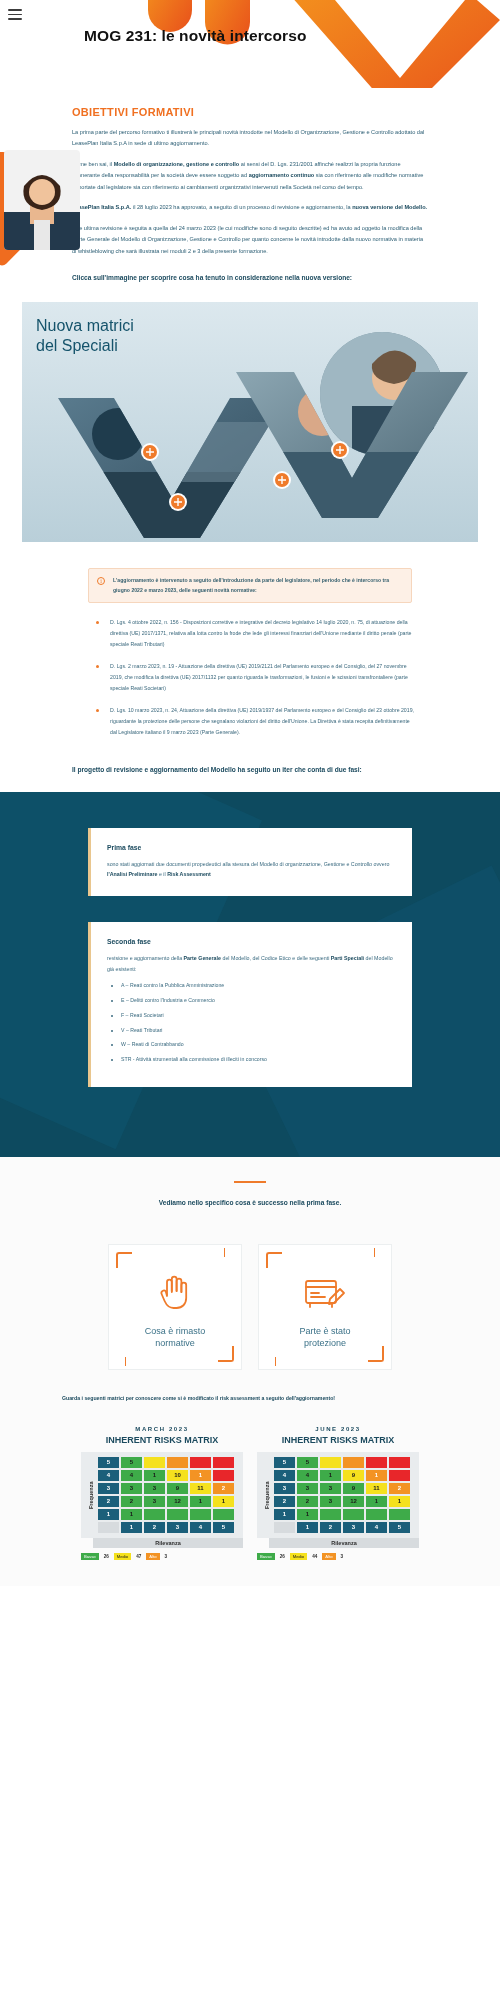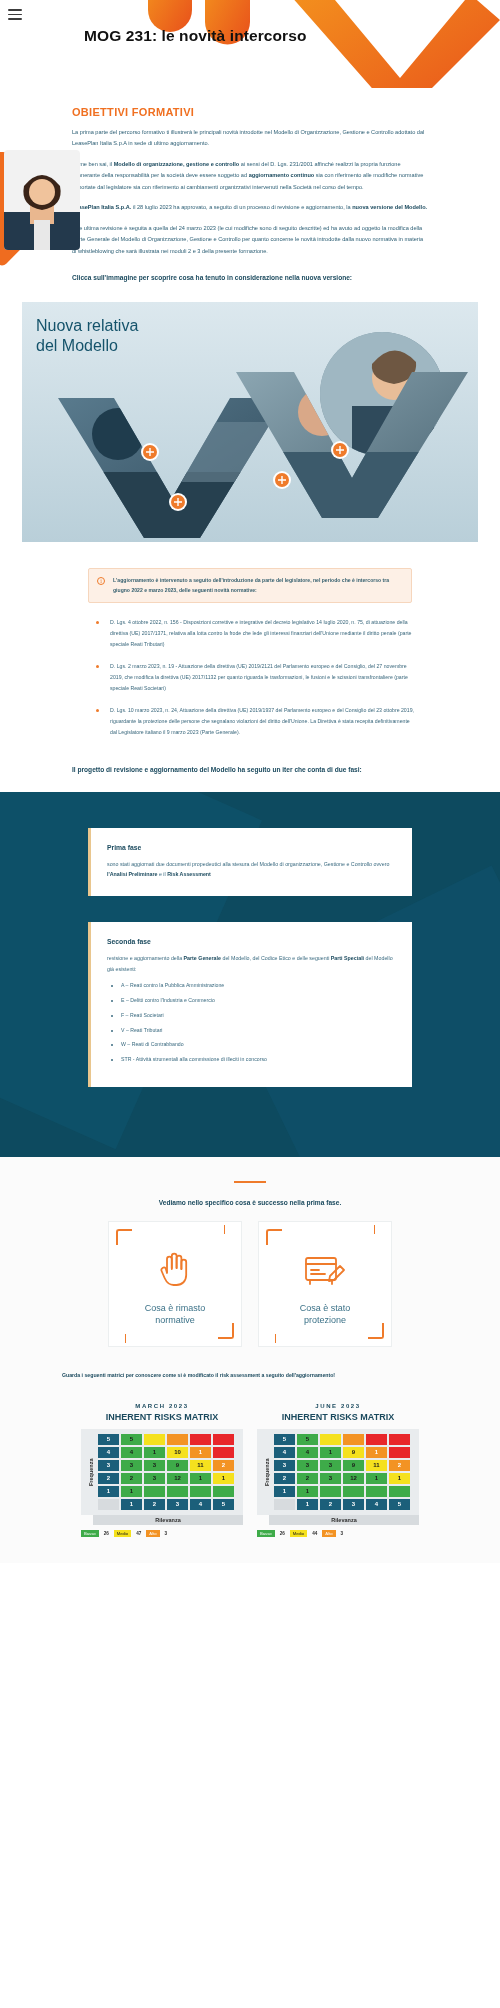--- a/index.html
+++ b/index.html
@@ -66,21 +66,21 @@
   .phase-card p { font-size:5.3px; line-height:2.0; color:#3b6b80; }
   .phase-card p b { color:#1b4a5e; }
   .phase-card ul { margin:8px 0 0 14px; }
   .phase-card li { font-size:5.2px; line-height:1.5; color:#3b6b80; margin-bottom:7px; }
 
   
   .spec { background:#fbfbfb; padding:24px 0 26px 0; text-align:center; position:relative; }
   .rule { width:32px; height:2px; background:#ef7b2b; margin:0 auto 16px auto; }
   .spec h3 { font-size:6.6px; font-weight:bold; color:#1b4a5e; }
 
-  .cards { display:flex; gap:16px; justify-content:center; margin-top:15px;text-decoration:underline; }
+  .cards { display:flex; gap:16px; justify-content:center; margin-top:38px;text-decoration:underline; }
   .card { position:relative; width:134px; height:126px; background:#fff; border:1px solid #eceff0; }
   .card .corner { position:absolute; width:16px; height:16px; border:2px solid #ef7b2b; }
   .card .c-tl { left:7px; top:7px; border-right:0; border-bottom:0; border-radius:3px 0 0 0;}
   .card .c-br { right:7px; bottom:7px; border-left:0; border-top:0; border-radius:0 0 3px 0;}
   .card .tick { position:absolute; top:3px; right:16px; width:1.4px; height:9px; background:#ef7b2b;}
   .card .tick2 { position:absolute; bottom:3px; left:16px; width:1.4px; height:9px; background:#ef7b2b;}
   .card .glyph { position:absolute; left:0; right:0; top:24px; text-align:center; }
   .card .label { position:absolute; left:0; right:0; bottom:20px; text-align:center;
                  font-size:9px; line-height:1.35; color:#3c7288; }
 
@@ -215,22 +215,22 @@
           <circle cx="260" cy="178" r="7" fill="#ef7b2b"></circle>
           <path d="M256 178h8M260 174v8" stroke="#fff" stroke-width="1.4"></path>
         </g>
       <g>
           <circle cx="318" cy="148" r="9" fill="#fff"></circle>
           <circle cx="318" cy="148" r="7" fill="#ef7b2b"></circle>
           <path d="M314 148h8M318 144v8" stroke="#fff" stroke-width="1.4"></path>
         </g>
     </svg>
     <div class="visual-title">
-      <div>Nuova relativa</div>
-      <div>del Modello</div>
+      <div>Nuova matrici</div>
+      <div>del Speciali</div>
     </div>
   </div>
 
   <div class="alert">
     <div class="icon">i</div>
     <p>L'aggiornamento è intervenuto a seguito dell'introduzione da parte del legislatore, nel periodo che è intercorso tra giugno 2022 e marzo 2023, delle seguenti novità normative:</p>
   </div>
 
   <div class="bullets">
     <div class="bullet">
@@ -303,21 +303,21 @@
         <span class="tick2"></span>
         <div class="glyph">
           <svg width="50" height="44" viewBox="0 0 50 44" fill="none" stroke="#ef7b2b" stroke-width="1.8" stroke-linecap="round" stroke-linejoin="round">
             <rect x="6" y="12" width="30" height="22" rx="2"></rect>
             <path d="M6 18h30M11 24h8M11 28h14"></path>
             <path d="M30 30l10-10 4 4-10 10-5 1z"></path>
             <path d="M10 34v4M32 34v4"></path>
           </svg>
         </div>
         <div class="label">
-          <div>Cosa è stato</div>
+          <div>Parte è stato</div>
           <div>protezione</div>
         </div>
       </div>
     </div>
 
     <div class="matrix-note">Guarda i seguenti matrici per conoscere come si è modificato il risk assessment a seguito dell'aggiornamento!</div>
 
     <div class="matrices">
       <div class="matrix">
         <div class="m-month">MARCH 2023</div>

